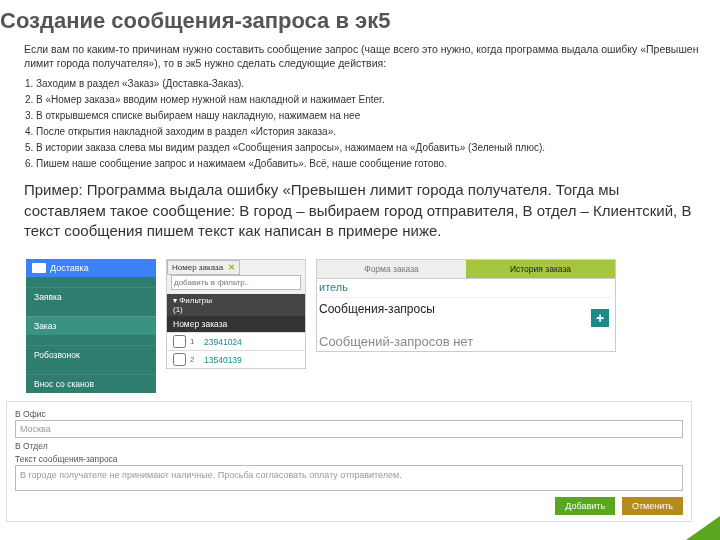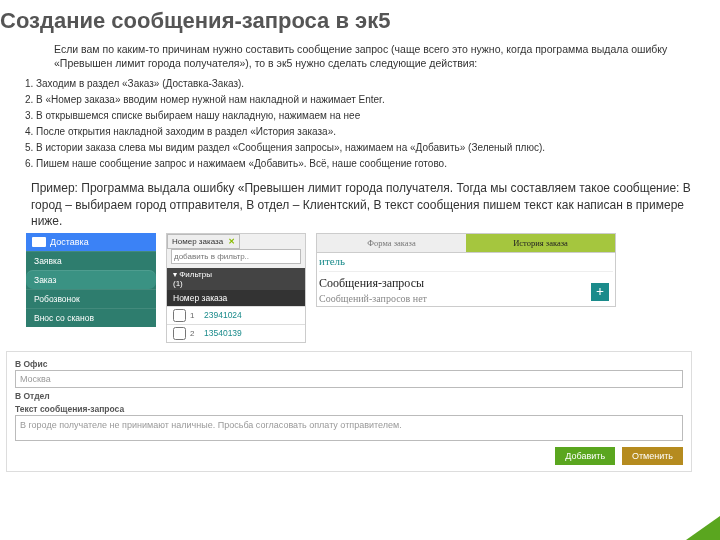--- a/index.html
+++ b/index.html
@@ -1,56 +1,56 @@
 <!DOCTYPE html>
 <html><head>
 <meta charset="utf-8">
 <style>
   * { box-sizing: border-box; margin: 0; padding: 0; }
   body { width: 720px; height: 540px; font-family: Arial, sans-serif; font-size: 11px; color: #333; background: #fff; overflow: hidden; }
   .title { font-size: 22px; font-weight: bold; color: #555; text-align: left; padding: 8px 0 4px; }
-  .intro { padding: 4px 10px 4px 24px; font-size: 10.5px; line-height: 1.35; margin-left: 30px; }
+  .intro { padding: 4px 10px 4px 24px; font-size: 10.5px; line-height: 1.35; }
   ol.steps { padding: 2px 18px 4px 36px; font-size: 10px; line-height: 1.6; }
-  .example { padding: 4px 18px 4px 24px; font-size: 12px; line-height: 1.35; margin-left: 7px; }
+  .example { padding: 4px 18px 18px 24px; font-size: 15px; line-height: 1.35; }
   .shots { display: flex; gap: 10px; padding: 0 18px 8px 26px; align-items: flex-start; }
 
   
   .s1 { width: 130px; background:#2e7d6e; color:#fff; font-size:9px; }
   .s1 .head { background:#3b82f6; padding:4px 6px; display:flex; align-items:center; gap:4px; }
   .s1 .head .truck { width:14px; height:10px; background:#fff; border-radius:1px; position:relative; }
-  .s1 .item { padding:4px 8px; border-top:1px solid rgba(255,255,255,0.1); font-size:8.5px; }
-  .s1 .sel { background:#3a9283;border-radius:7px; }
+  .s1 .item { padding:4px 8px; border-top:1px solid rgba(255,255,255,0.1); font-size:8.5px;margin-top:10px; }
+  .s1 .sel { background:#3a9283; }
 
   
   .s2 { width:140px; background:#f0f0f0; border:1px solid #ccc; font-size:9px; }
   .s2 .tag { margin:0; padding:2px 4px; background:#eee; border:1px solid #bbb; display:inline-block; font-size:8px; }
   .s2 .x { color:#8b0; font-weight:bold; margin-left:3px; }
   .s2 input { width:calc(100% - 8px); margin:0 4px 4px; padding:2px; font-size:8px; border:1px solid #bbb; }
   .s2 .filtbar { background:#444; color:#fff; padding:2px 6px; font-size:8px; display:flex; justify-content:space-between;flex-direction:column; }
   .s2 .colhead { background:#333; color:#fff; padding:3px 6px; font-size:8.5px; }
   .s2 .row { display:flex; align-items:center; padding:2px 4px; border-top:1px solid #ddd; background:#fff; }
   .s2 .row input[type=checkbox]{ margin:0 4px 0 2px; width:auto; }
   .s2 .rn { width:14px; color:#666; font-size:8px; }
   .s2 .oid { color:#1a8b8b; font-size:8.5px; }
 
   
-  .s3 { width:300px;font-family:Liberation Serif, serif; }
+  .s3 { width:300px; }
   .s3 .tabs { background:#eee; display:flex; border:1px solid #ccc; }
   .s3 .tab { flex:1; text-align:center; padding:4px 6px; font-size:8.5px; color:#777; }
   .s3 .tab.act { background:#a5c63e; color:#222; }
   .s3 .body { background:#fff; border:1px solid #ccc; border-top:none; padding:2px; position:relative; }
   .s3 .crumb { color:#1a8b8b; font-size:11px; padding-bottom:4px; }
   .s3 .mhead { font-size:12px; color:#222; padding:4px 0 2px; border-top:1px solid #eee; }
-  .s3 .sub { font-size:10px; color:#888; }
+  .s3 .sub { font-size:13px; color:#888;margin-top:16px; }
   .s3 .plus { position:absolute; right:6px; top:30px; width:18px; height:18px; background:#1a8b8b; color:#fff; text-align:center; line-height:18px; font-size:14px; font-weight:bold; }
 
   
   .form { margin:0 28px 0 6px; background:#fff; border:1px solid #ddd; padding:4px 8px 6px; font-size:10px; }
   .form .fhead { font-size:12px; color:#333; font-weight:bold; padding:2px 0 4px; }
-  .form .flabel { color:#555; font-size:8.5px; margin-top:3px;font-weight:bold; }
+  .form .flabel { color:#555; font-size:8.5px; margin-top:3px; }
   .form .finput { width:100%; border:1px solid #bbb; padding:3px 4px; font-size:9px; color:#999; background:#fff; margin-top:1px; }
   .form .ftext { width:100%; border:1px solid #bbb; padding:4px; font-size:9px; color:#999; background:#fff; margin-top:1px; height:26px; }
   .form .btns { text-align:right; padding-top:6px; }
   .form .btn { display:inline-block; padding:4px 10px; color:#fff; font-size:9px; margin-left:4px; }
   .form .add { background:#5aa61f; }
   .form .cancel { background:#b58b1f; }
   .grn { position:absolute; bottom:0; right:0; width:34px; height:24px; border-top:24px solid transparent; border-right:34px solid #5aa61f; }
 </style>
 </head>
 <body>

